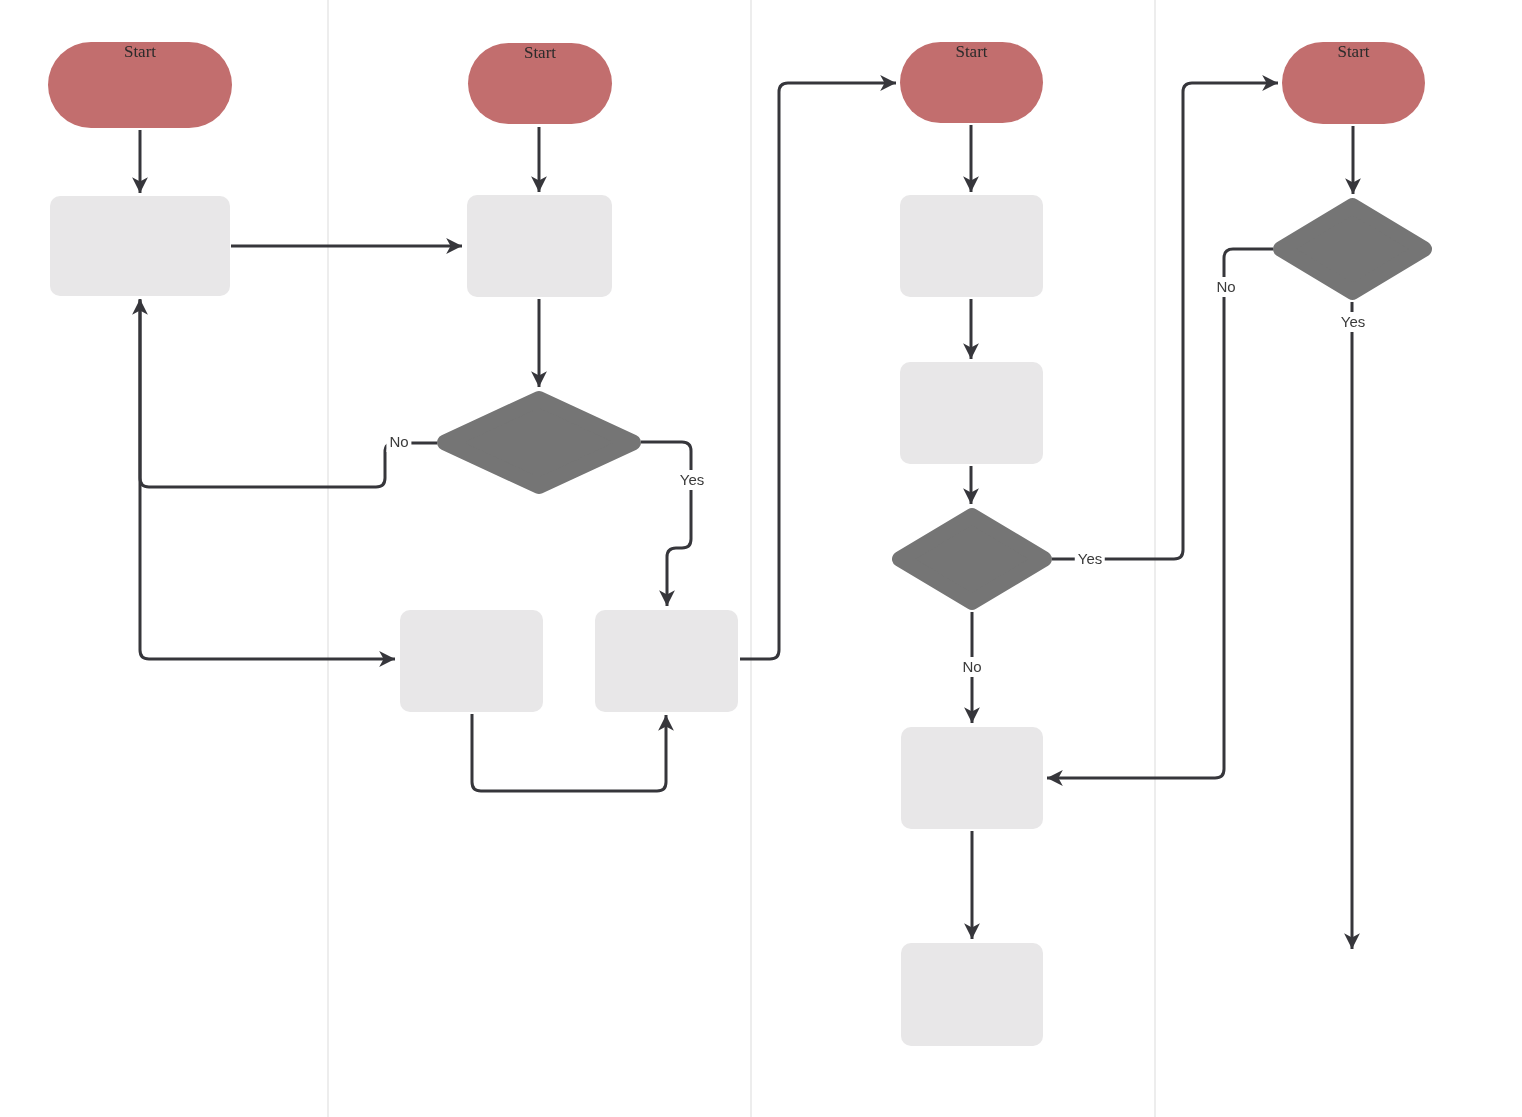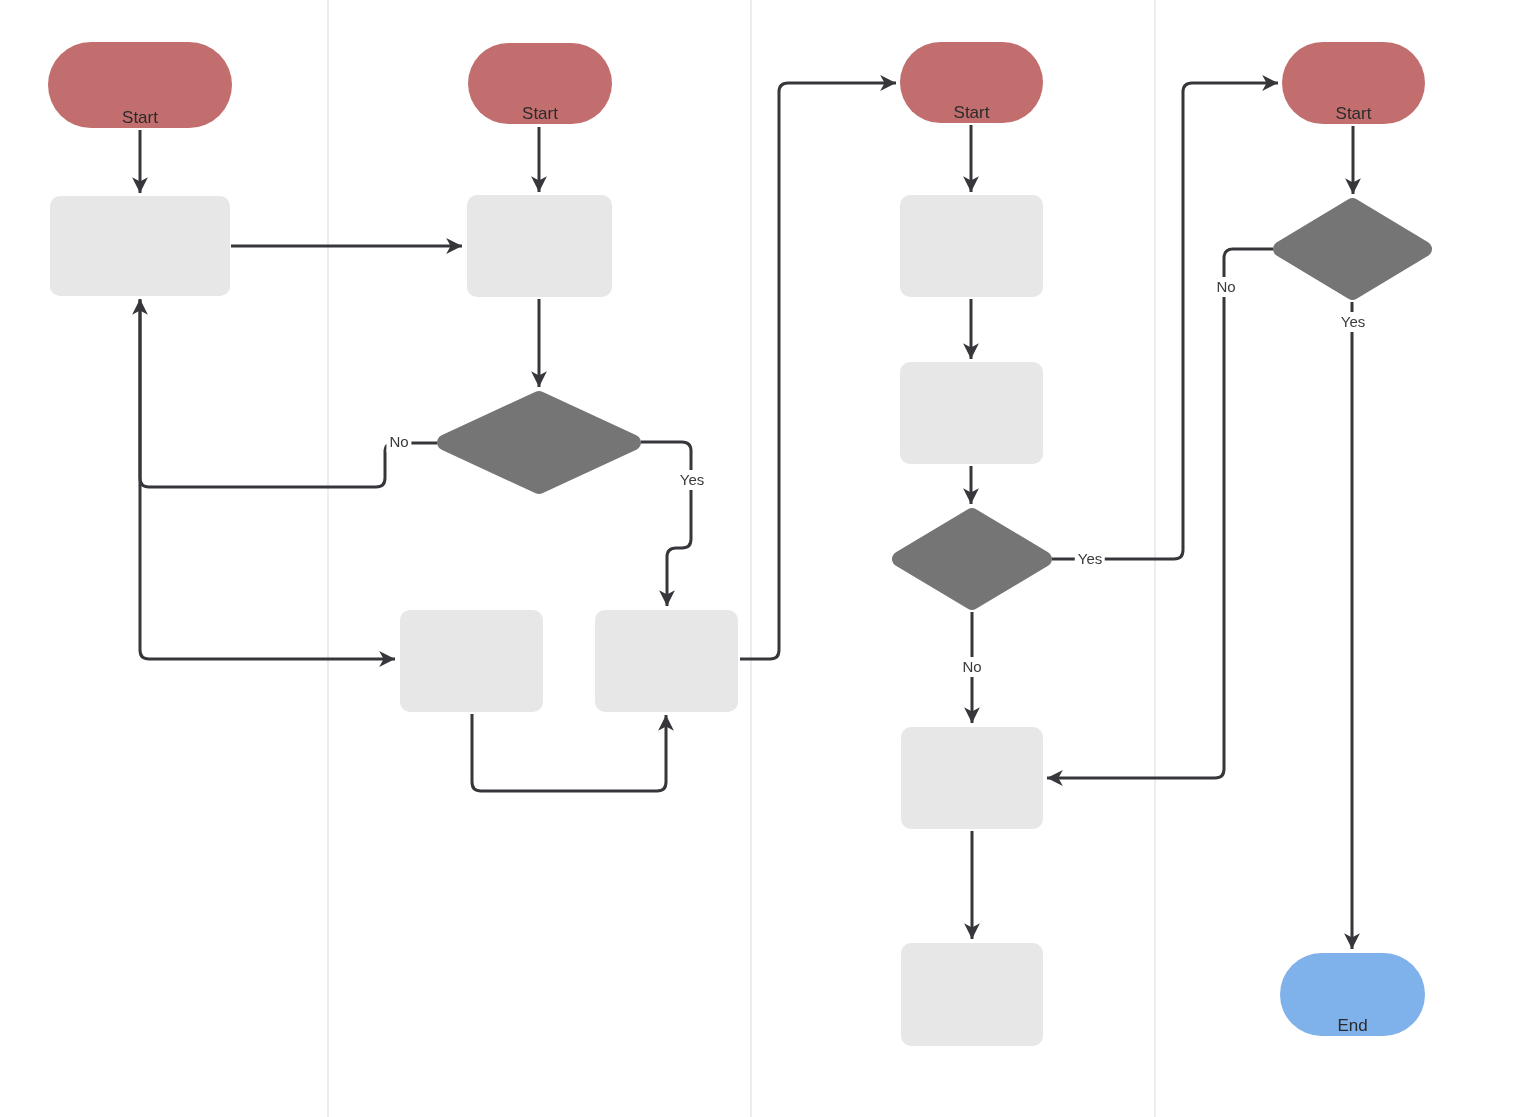--- a/index.html
+++ b/index.html
@@ -39,23 +39,24 @@
   }
   .diamond {
     fill: var(--decision-fill, #757575);
     stroke: var(--decision-fill, #757575);
     stroke-width: 16;
     stroke-linejoin: round;
   }
   .node {
     position: absolute;
     display: flex;
-    align-items: flex-end;
+    align-items: flex-start;
     justify-content: center;
     box-sizing: border-box;
+    font-family: Liberation Serif, serif;
   }
   .node.pill {
     border-radius: 999px;
     color: var(--node-text-color, #2b2b2b);
     font-size: 17px;
   }
   .node.pill.start { background: var(--start-fill, #c26e6e); }
   .node.pill.end   { background: var(--end-fill, #7fb1ea); }
   .node.process {
     background: var(--process-fill, #e8e7e8);
@@ -132,23 +133,20 @@
   </div>
   <div class="node process" style="left:900px;top:195px;width:143px;height:102px"></div>
   <div class="node process" style="left:900px;top:362px;width:143px;height:102px"></div>
   <div class="node process" style="left:901px;top:727px;width:142px;height:102px"></div>
   <div class="node process" style="left:901px;top:943px;width:142px;height:103px"></div>
 
   <div class="node pill start" style="left:1282px;top:42px;width:143px;height:82px">
     <span>Start</span>
   </div>
 
-  <div class="node pill end" style="left:1280px;top:953px;width:145px;height:83px">
-    <span>End</span>
-  </div>
 
   <div class="edge-label" style="left:399px;top:442px">No</div>
   <div class="edge-label" style="left:692px;top:480px">Yes</div>
   <div class="edge-label" style="left:1090px;top:559px">Yes</div>
   <div class="edge-label" style="left:972px;top:667px">No</div>
   <div class="edge-label" style="left:1226px;top:287px">No</div>
   <div class="edge-label" style="left:1353px;top:322px">Yes</div>
 
 </div>
 

